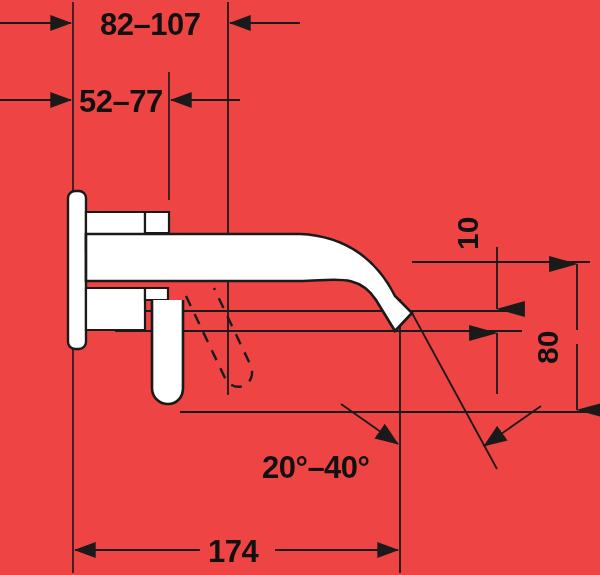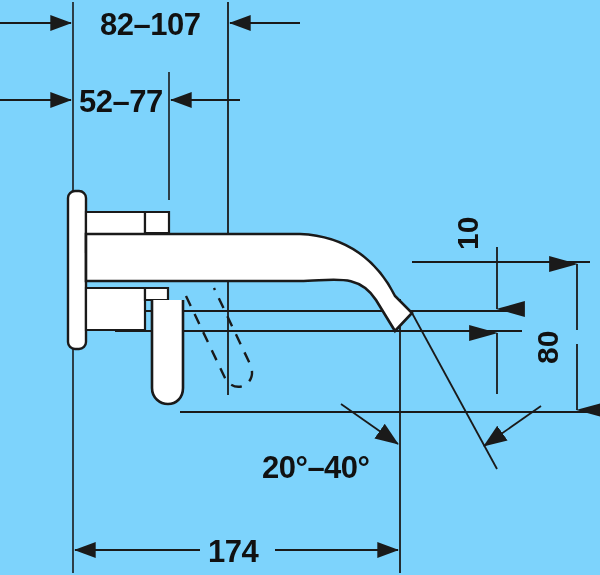--- a/index.html
+++ b/index.html
@@ -7,21 +7,21 @@
     padding: 0;
     background: #ffffff;
   }
   body {
     font-family: "Liberation Sans", sans-serif;
   }
   #drawing-root {
     position: relative;
     width: 600px;
     height: 575px;
-    background: #7dd3fc;
+    background: #ef4444;
     overflow: hidden;
   }
   svg#tech-drawing {
     display: block;
     width: 600px;
     height: 575px;
   }
   .dim-text {
     font-family: "Liberation Sans", sans-serif;
     font-weight: bold;

